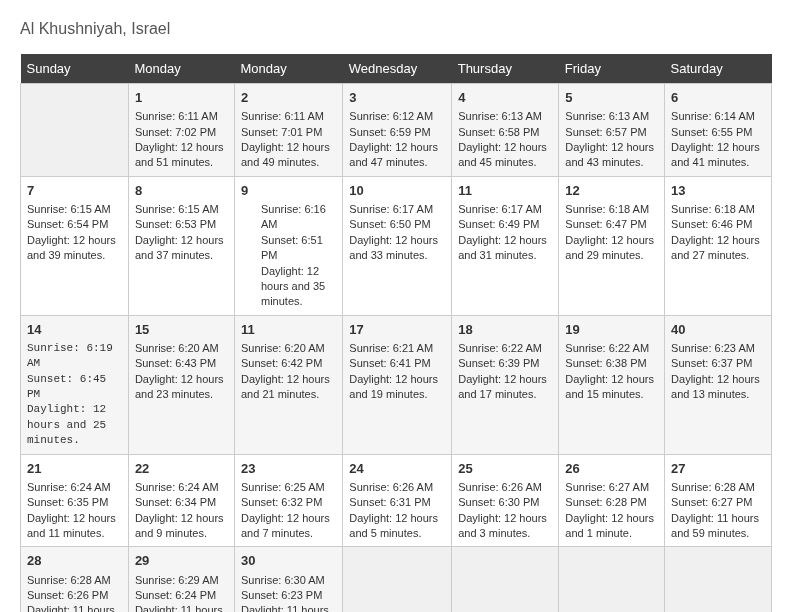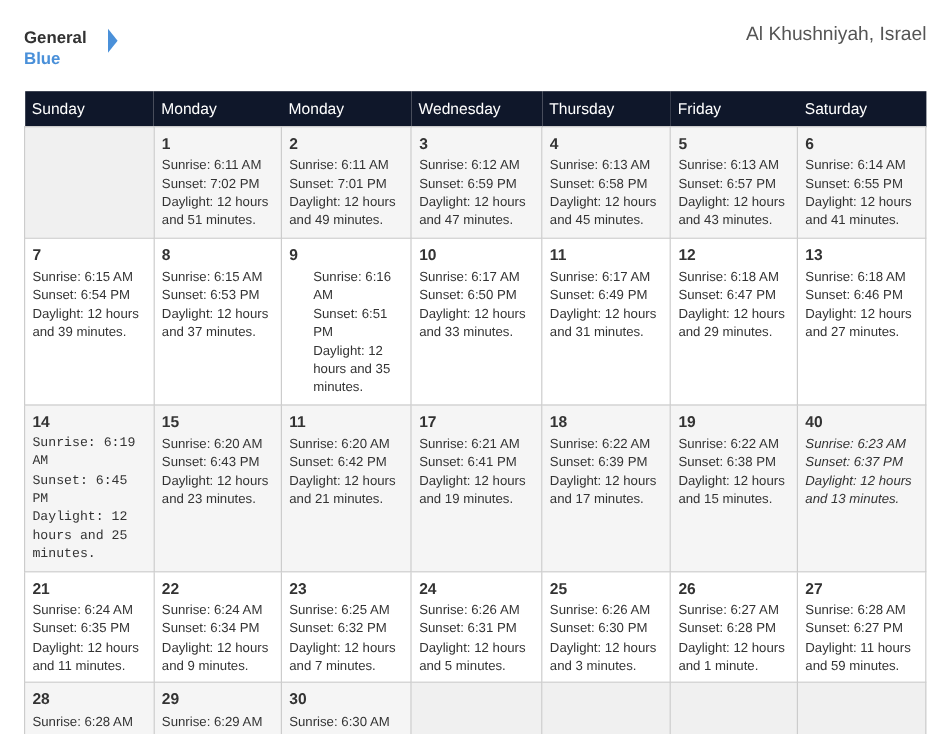--- a/index.html
+++ b/index.html
@@ -32,21 +32,21 @@
     .location-title {
       font-size: 16px;
       color: #555;
     }
     table {
       width: 100%;
       border-collapse: collapse;
       font-size: 11px;
     }
     thead tr th {
-      background-color: #0f172a;
+      background-color: #404040;
       color: #fff;
       padding: 7px 6px;
       text-align: left;
       font-size: 13px;
       font-weight: normal;
     }
     tbody tr td {
       border: 1px solid #ccc;
       vertical-align: top;
       padding: 5px 6px;
@@ -75,27 +75,20 @@
       background-color: #f0f0f0;
     }
     tbody tr:nth-child(even) td {
       background-color: #fff;
     }
   </style>
 </head>
 <body>
 
 <div class="header">
-  <div class="logo">
-    <svg width="80" height="40" viewBox="0 0 80 40" xmlns="http://www.w3.org/2000/svg">
-      <text x="0" y="16" font-size="14" font-weight="bold" font-family="Arial" fill="#333">General</text>
-      <text x="0" y="33" font-size="14" font-weight="bold" font-family="Arial" fill="#4a90d9">Blue</text>
-      <polygon points="70,4 78,14 70,24" fill="#4a90d9"></polygon>
-    </svg>
-  </div>
   <div class="title-block">
     <div class="location-title">Al Khushniyah, Israel</div>
   </div>
 </div>
 
 <table>
   <thead>
     <tr>
     <th>Sunday</th>
         <th>Monday</th>
@@ -222,21 +215,21 @@
 Daylight: 12 hours and 17 minutes.</div>
         </td>
         <td>
           <span class="day-num">19</span>
           <div class="day-info" style="white-space: pre-line;">Sunrise: 6:22 AM
 Sunset: 6:38 PM
 Daylight: 12 hours and 15 minutes.</div>
         </td>
         <td>
           <span class="day-num">40</span>
-          <div class="day-info" style="white-space: pre-line; font-style: italic;">Sunrise: 6:23 AM
+          <div class="day-info" style="white-space: pre-line;">Sunrise: 6:23 AM
 Sunset: 6:37 PM
 Daylight: 12 hours and 13 minutes.</div>
         </td>
       </tr>
       <tr>
         <td>
           <span class="day-num">21</span>
           <div class="day-info" style="white-space: pre-line;">Sunrise: 6:24 AM
 Sunset: 6:35 PM
 Daylight: 12 hours and 11 minutes.</div>

